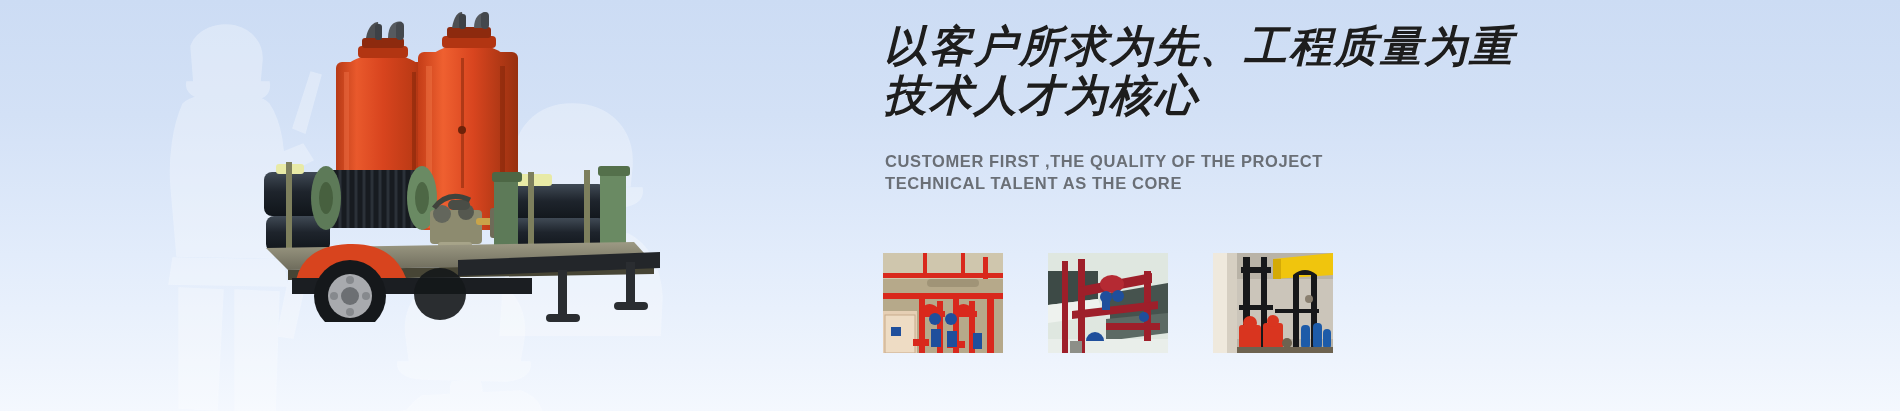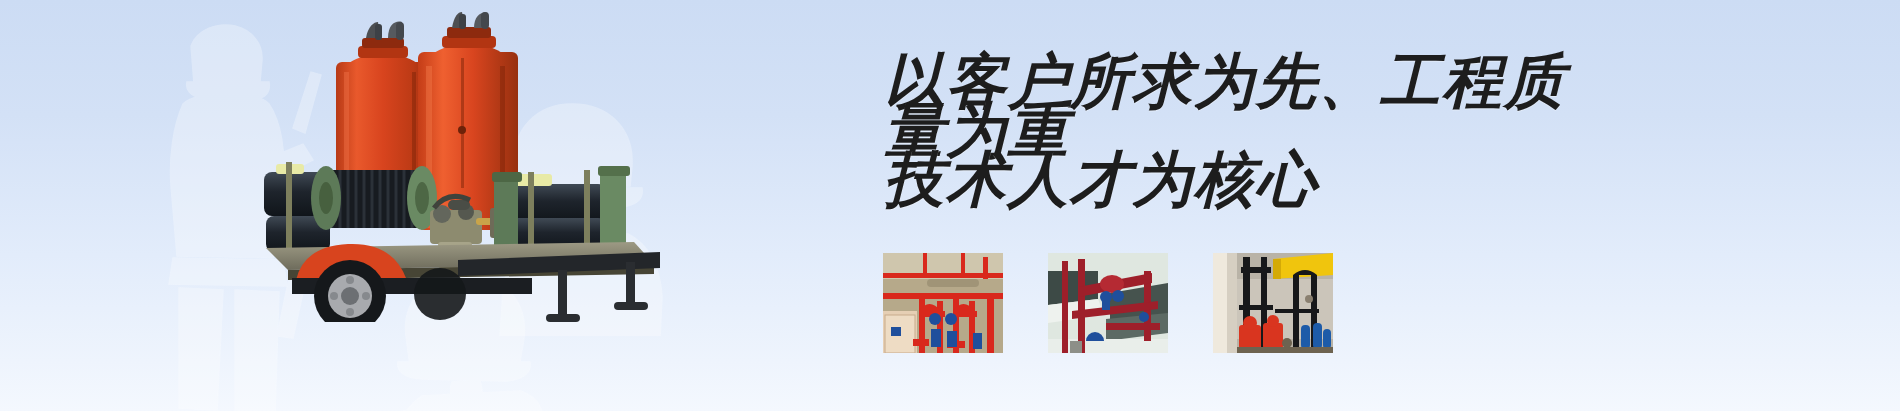--- a/index.html
+++ b/index.html
@@ -17,25 +17,24 @@
   .ghost-fireman{left:95px;top:8px;width:240px;height:403px;}
   .ghost-helmet-a{left:478px;top:96px;width:185px;height:240px;}
   .ghost-helmet-b{left:392px;top:262px;width:150px;height:149px;}
   
   .product{position:absolute;left:262px;top:12px;width:400px;height:310px;}
   
   .headline{
     position:absolute;left:884px;top:22px;width:720px;
     color:#1d1d1d;
     font-family:"Liberation Serif","DejaVu Serif",serif;
-    font-size:60px;line-height:49px;font-weight:700;
+    font-size:43px;line-height:49px;font-weight:700;
     font-style:italic;letter-spacing:2px;
     white-space:pre-line;
     text-shadow:0 1px 0 rgba(255,255,255,.35);
-    margin-top:36px;
   }
   .subtitle{
     position:absolute;left:885px;top:150px;width:720px;
     color:#6a6f76;font-size:16.5px;line-height:22px;
     font-weight:bold;letter-spacing:.6px;white-space:pre-line;
   }
   
   .thumbs{position:absolute;left:883px;top:253px;display:flex;gap:45px;}
   .thumb{width:120px;height:100px;position:relative;overflow:hidden;background:#b9c3c6;}
   .thumb svg{display:block;width:120px;height:100px;}
@@ -213,20 +212,22 @@
             <circle cx="72" cy="284" r="4"></circle>
         </g>
       </g>
       <circle cx="178" cy="282" r="26" fill="#14171a" opacity=".9"></circle>
     </svg>
   </div>
 
   <div class="headline">以客户所求为先、工程质量为重
 技术人才为核心</div>
 
+  <div class="subtitle">CUSTOMER FIRST ,THE QUALITY OF THE PROJECT
+TECHNICAL TALENT AS THE CORE</div>
 
   <div class="thumbs">
 
     <div class="thumb">
       <svg viewBox="0 0 120 100" xmlns="http://www.w3.org/2000/svg" aria-hidden="true">
         <rect width="120" height="100" fill="#b6a98a"></rect>
         <rect x="0" y="0" width="120" height="26" fill="#cfc6ad"></rect>
         <rect x="0" y="58" width="34" height="42" fill="#e6cfb4"></rect>
         <rect x="2" y="62" width="30" height="38" fill="#eedcc4" stroke="#c8ab8c"></rect>
         <g fill="#d9281c">

